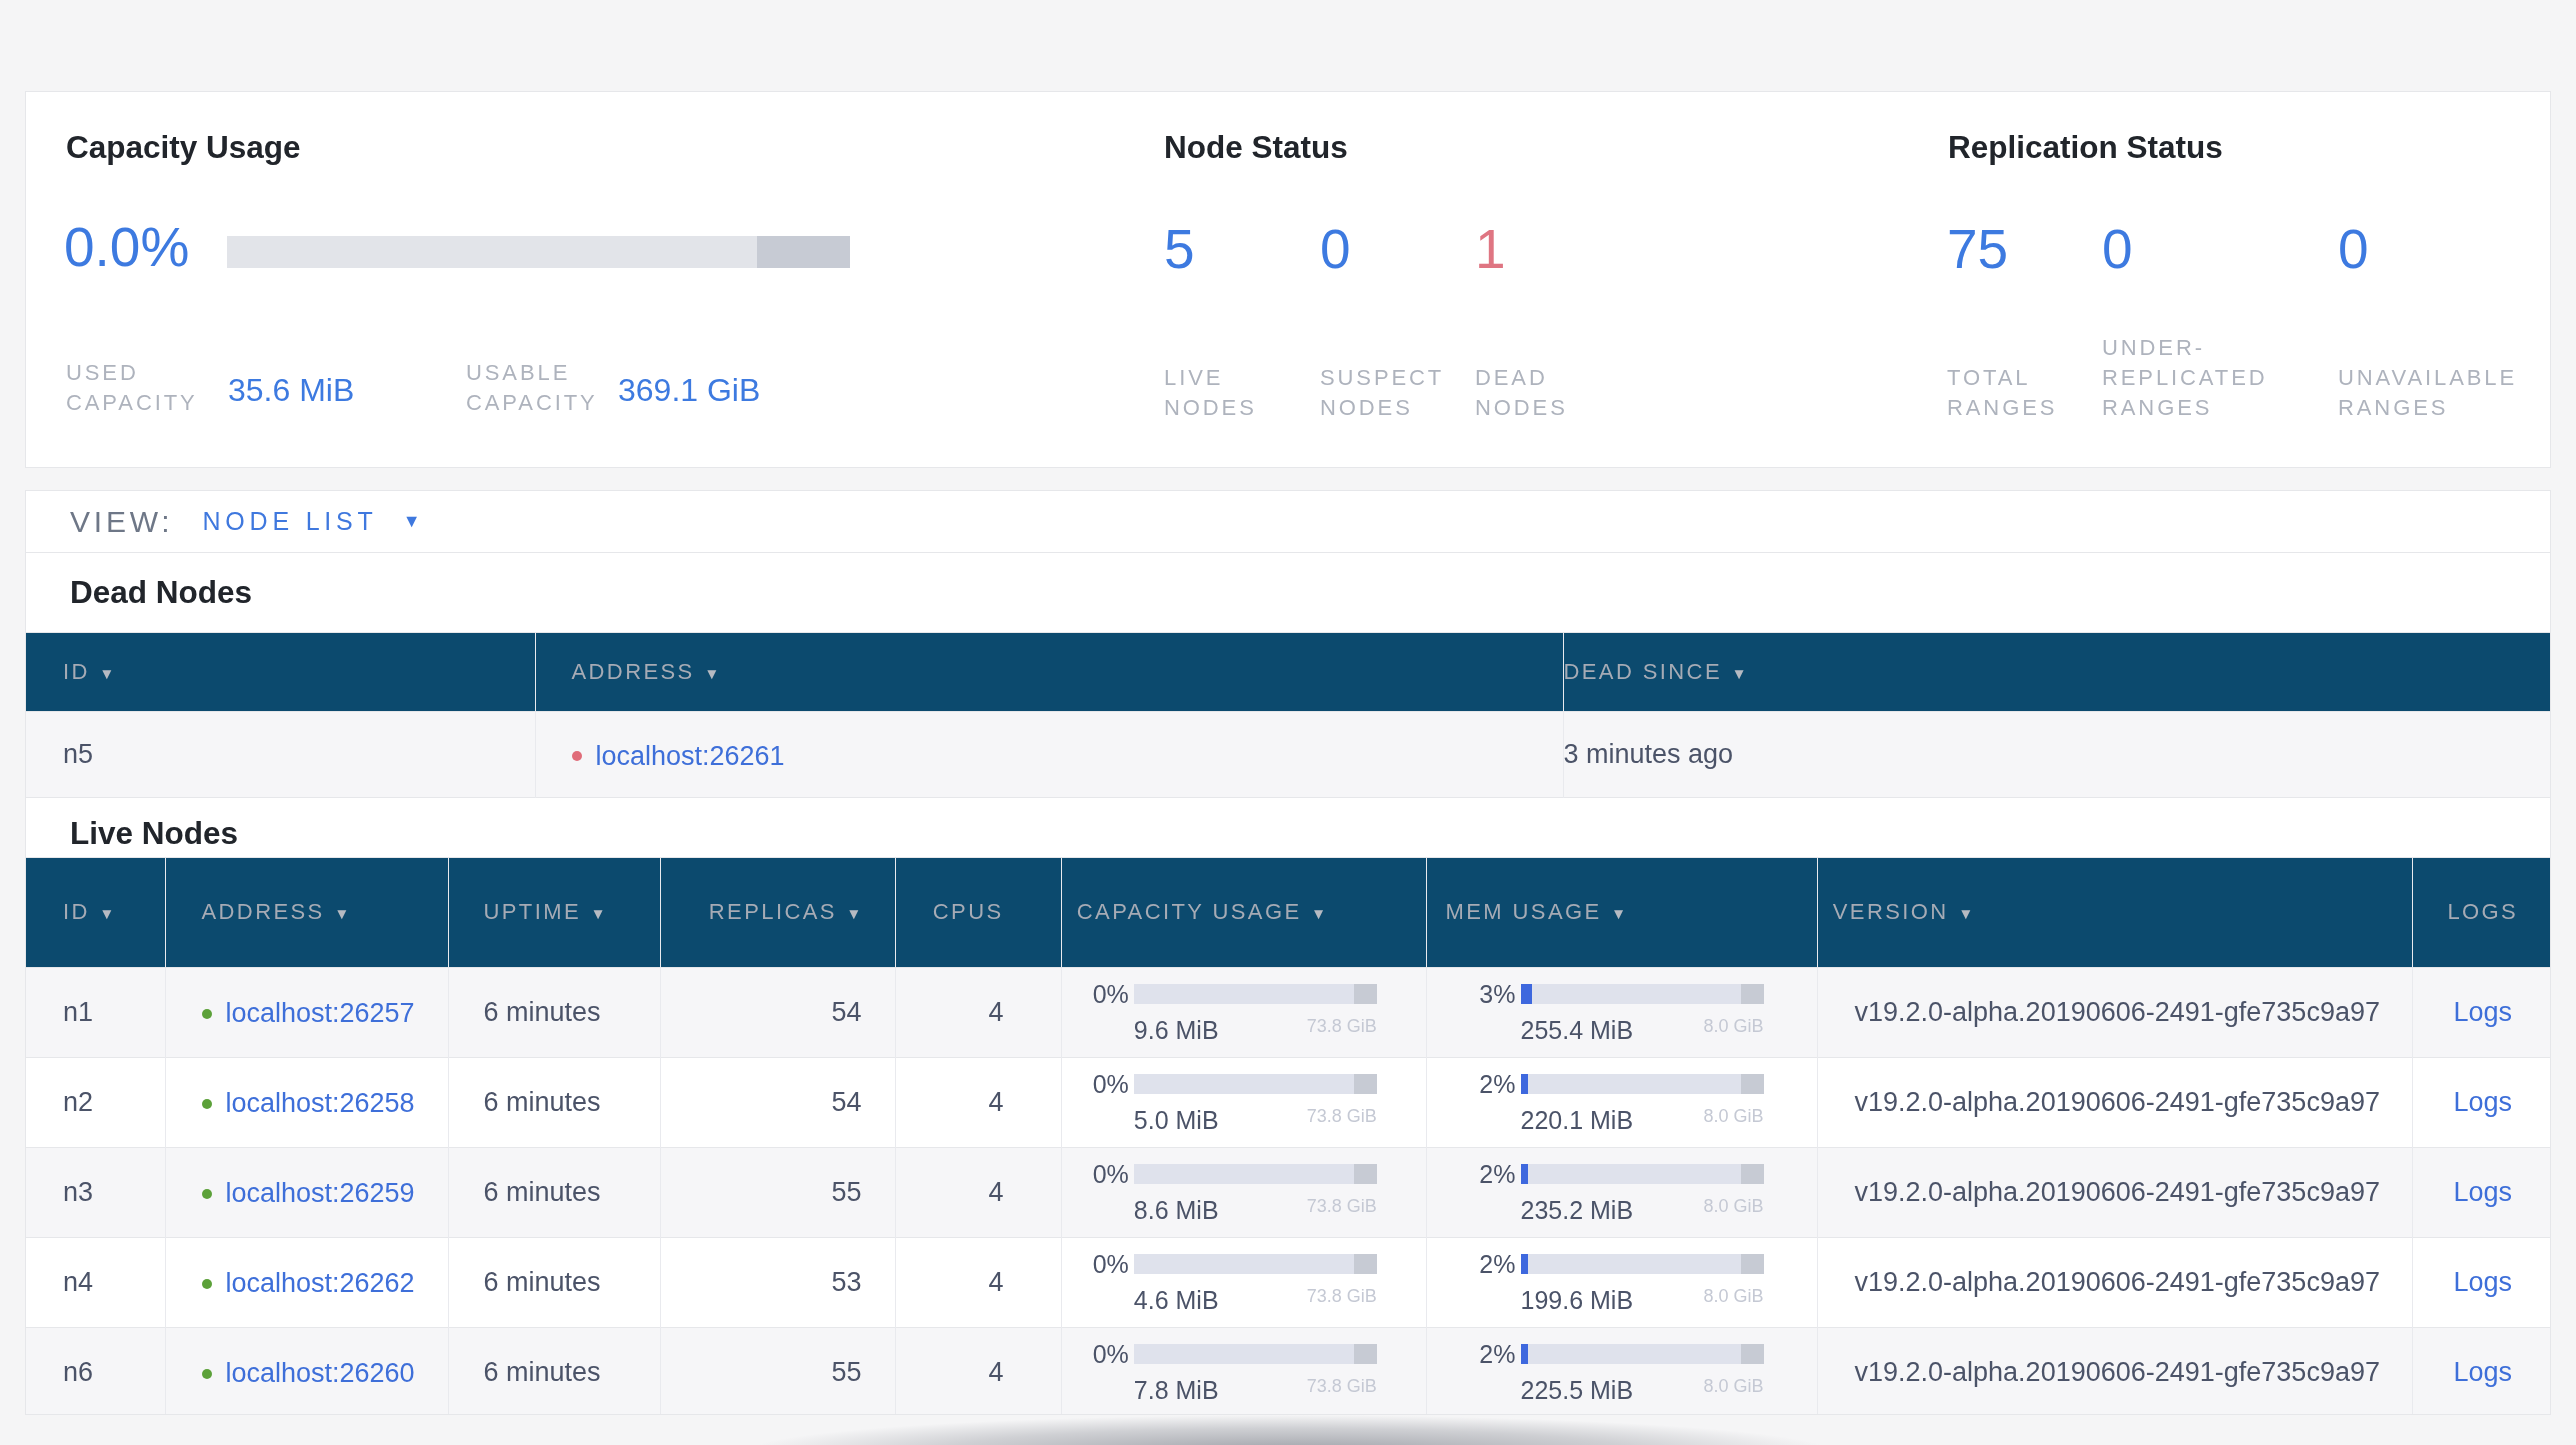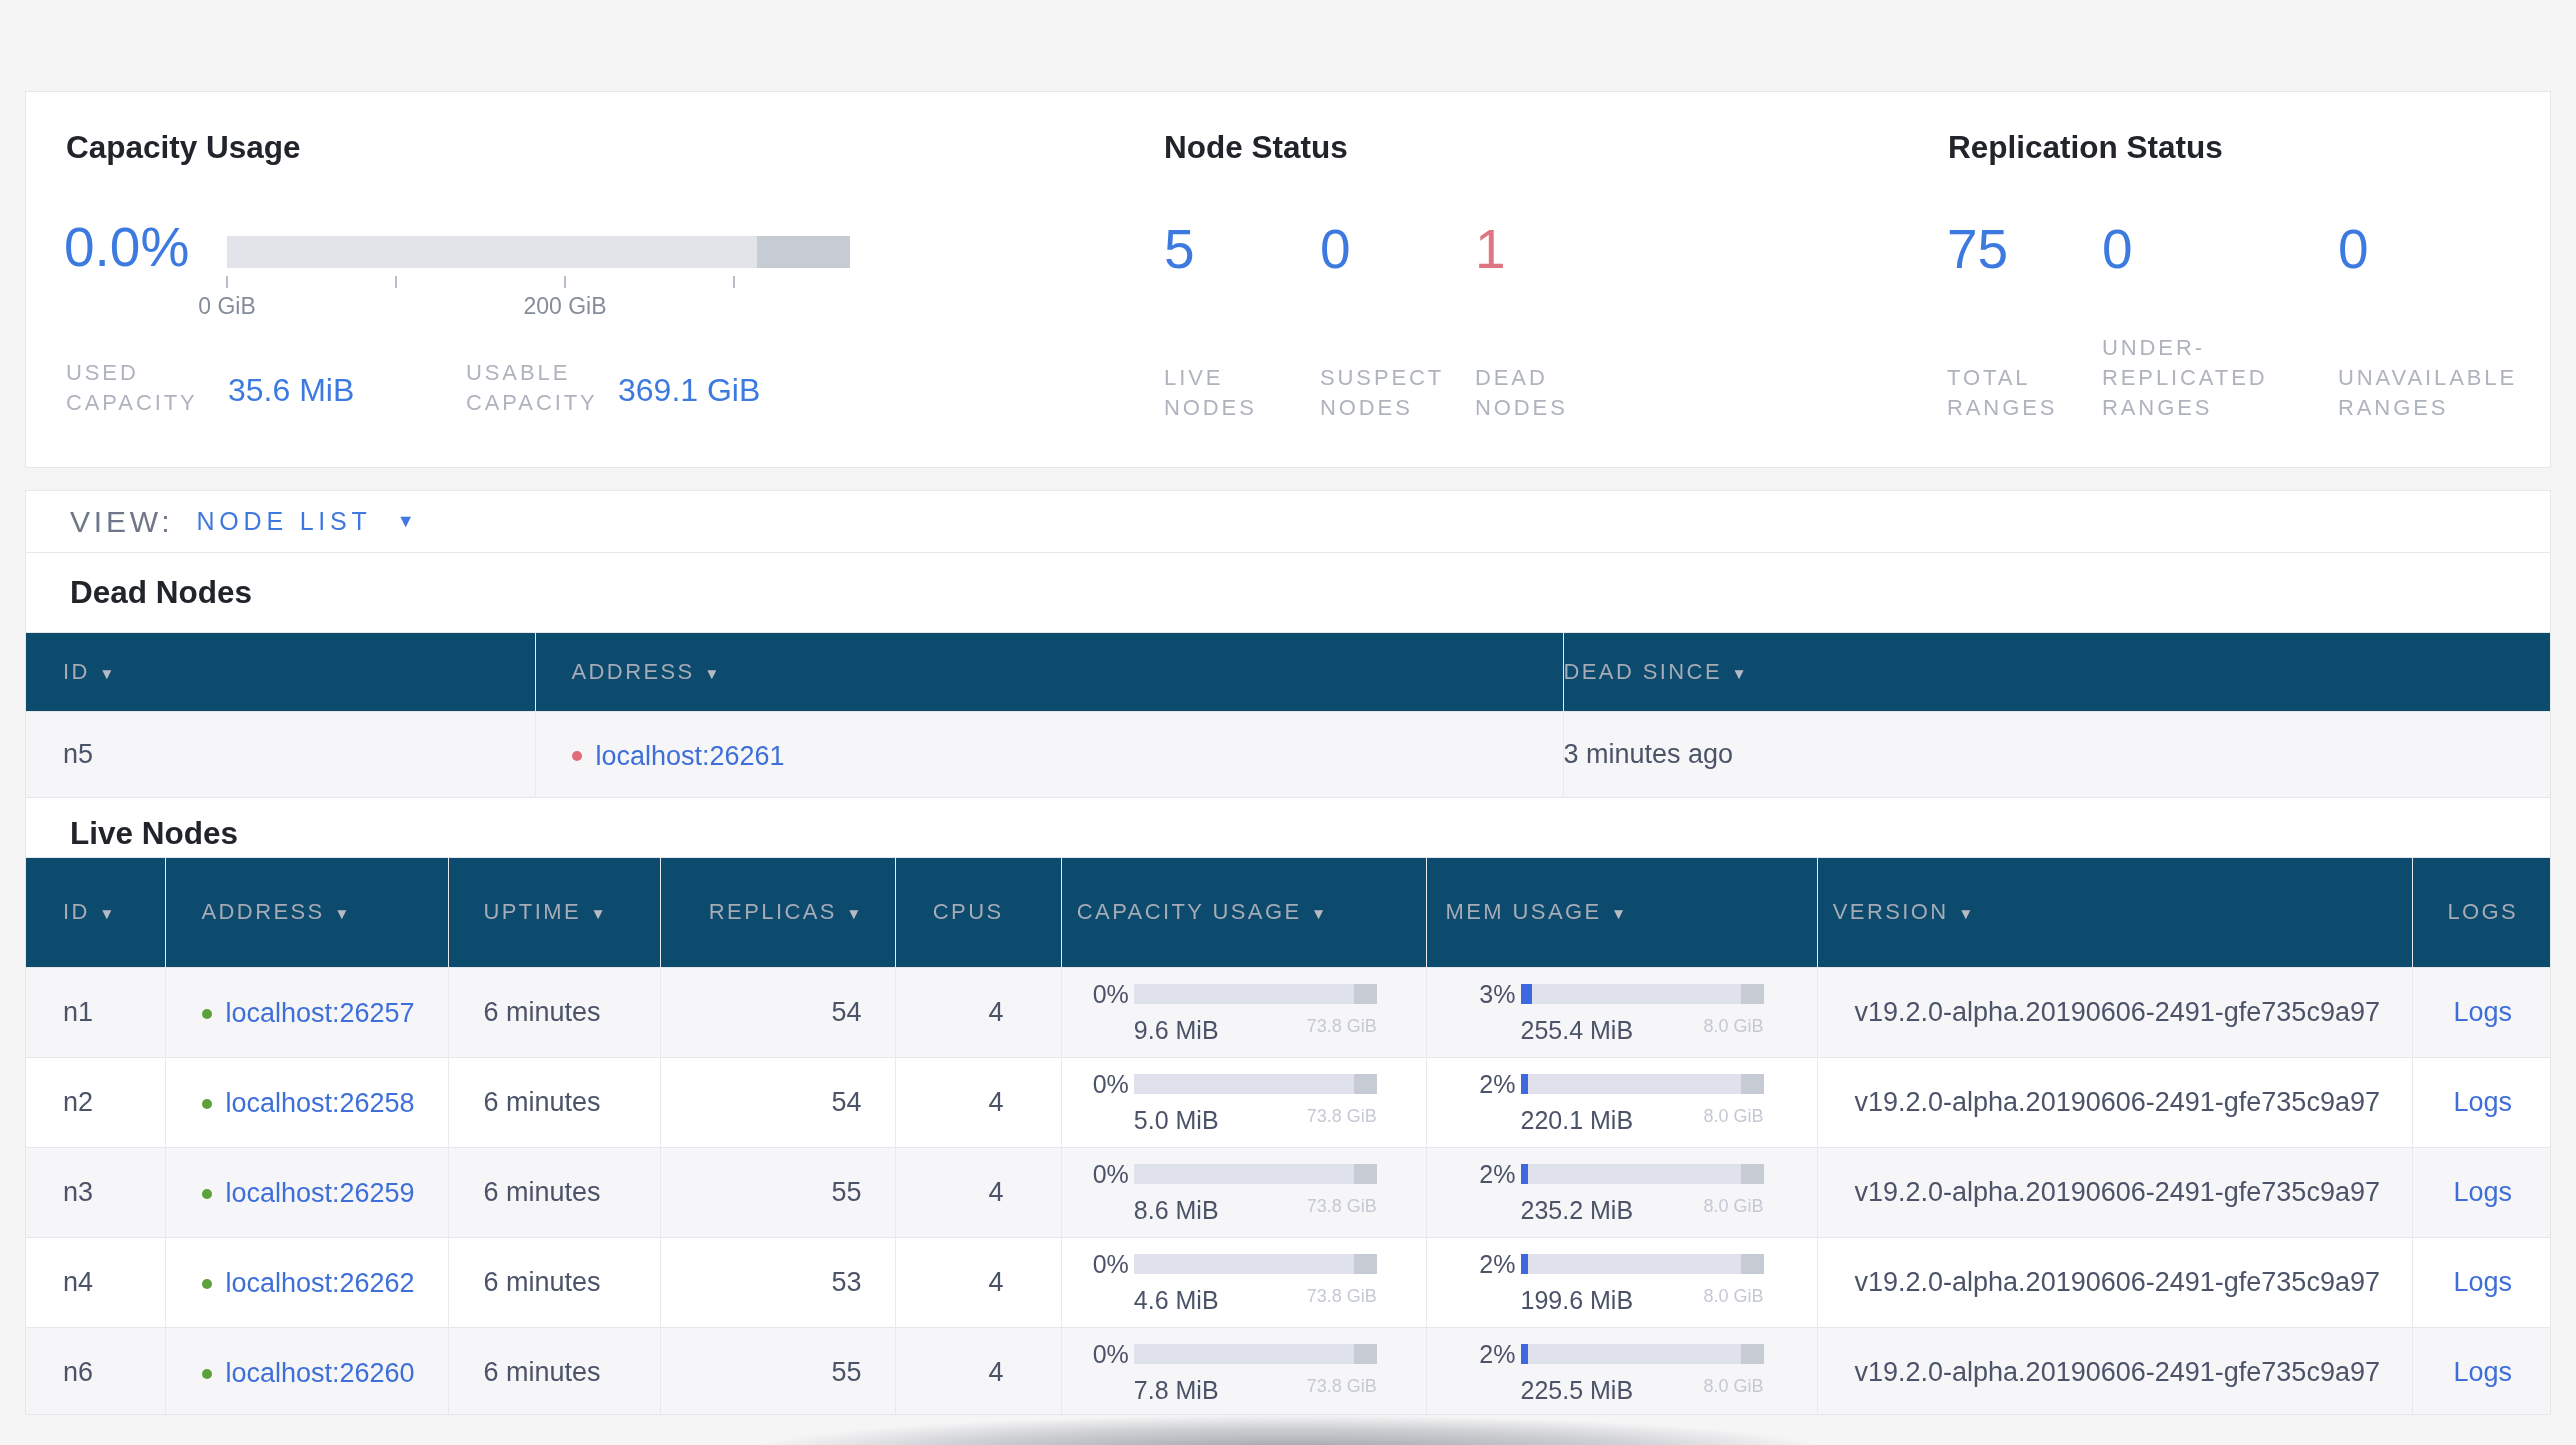--- a/index.html
+++ b/index.html
@@ -62,21 +62,21 @@
   .stat-group{position:absolute; top:0; height:377px;}
   .sg-nodes{left:1138px;} .sg-repl{left:1921px;}
   .stat{position:absolute; top:126px; width:201px;}
   .stat .num{font-size:55px; line-height:63px; font-weight:500; color:var(--blue);}
   .stat.danger .num{color:var(--red);}
   .stat .stat-label{position:absolute; left:0; top:116px; height:89px; display:flex; flex-direction:column; justify-content:flex-end;}
   .sg-repl .stat .stat-label{width:177px;}
 
   
   .view-label{font-size:30px; letter-spacing:3.8px; color:#6e7787;}
-  .view-select{display:flex; align-items:center; margin-left:23px; cursor:pointer;}
+  .view-select{display:flex; align-items:center; margin-left:29px; cursor:pointer;}
   .view-select .sel{font-size:25px; letter-spacing:4.8px; color:#3f78de;}
   .view-select .caret{margin-left:25px; font-size:18px; color:#3f78de;}
 
   
   .tbl-title{font-size:31.5px; line-height:38px; font-weight:700; color:var(--ink); margin-left:44px;}
   .tt-dead{margin-top:20px;}
   .tt-live{margin-top:16px; margin-bottom:4.8px;}
   table{border-collapse:collapse; table-layout:fixed; width:2526px; margin-top:21px;}
   .live-table{margin-top:0;}
   th{
@@ -145,28 +145,20 @@
 
 <div class="page">
 
 
   <section class="panel stats-panel">
 
     <h2 class="section-title t-capacity">Capacity Usage</h2>
     <div class="cap-pct">0.0%</div>
     <div class="ov-bar">
       <div class="ov-reserved"></div>
-    </div>
-    <div class="ov-axis">
-      <span class="tick tick-0"></span>
-      <span class="tick tick-1"></span>
-      <span class="tick tick-2"></span>
-      <span class="tick tick-3"></span>
-      <span class="tick-label tl-0">0 GiB</span>
-      <span class="tick-label tl-2">200 GiB</span>
     </div>
     <div class="cap-stat cs-used">
       <div class="stat-label">USED CAPACITY</div>
       <div class="stat-value-big">35.6 MiB</div>
     </div>
     <div class="cap-stat cs-usable">
       <div class="stat-label">USABLE CAPACITY</div>
       <div class="stat-value-big">369.1 GiB</div>
     </div>
 

